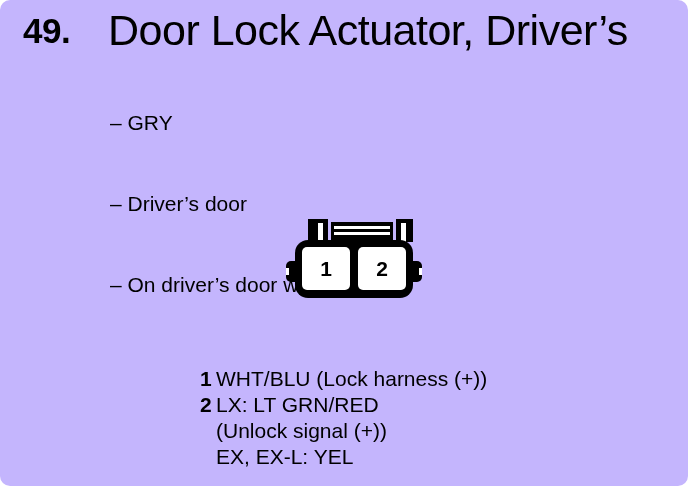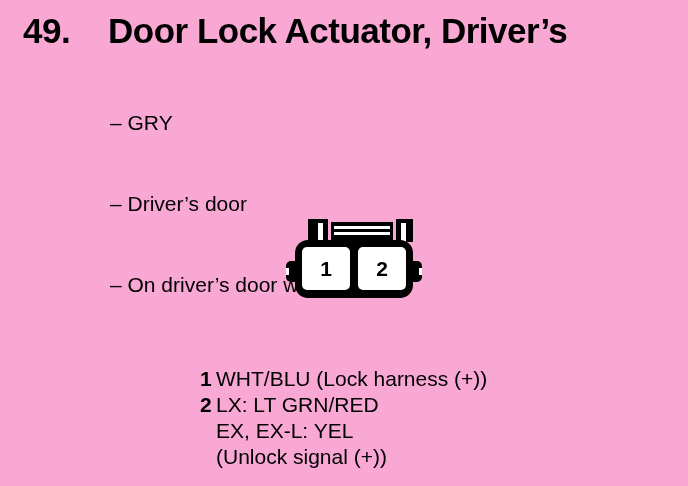--- a/index.html
+++ b/index.html
@@ -5,42 +5,43 @@
   html, body {
     margin: 0;
     padding: 0;
     background: #ffffff;
     font-family: "Liberation Sans", sans-serif;
   }
   .page {
     position: relative;
     width: 688px;
     height: 486px;
-    background: #f9a8d4;
+    background: #c4b5fd;
     color: #000000;
     overflow: hidden;
+    border-radius: 10px;
   }
   
   .section-number {
     position: absolute;
     left: 23px;
     top: 13px;
     font-size: 35px;
     line-height: 35px;
     font-weight: bold;
     letter-spacing: -0.5px;
     white-space: nowrap;
   }
   .section-title {
     position: absolute;
     left: 108px;
     top: 13px;
-    font-size: 35px;
+    font-size: 43px;
     line-height: 35px;
-    font-weight: bold;
+    font-weight: normal;
     letter-spacing: -0.5px;
     white-space: nowrap;
   }
   
   .attribute-list {
     position: absolute;
     left: 110px;
     top: 55px;
     font-size: 21px;
     line-height: 27px;
@@ -181,21 +182,21 @@
     <div class="pin-row">
       <span class="pin-number">1</span>
       <span class="pin-description">WHT/BLU (Lock harness (+))</span>
     </div>
     <div class="pin-row">
       <span class="pin-number">2</span>
       <span class="pin-description">LX: LT GRN/RED</span>
     </div>
     <div class="pin-row">
       <span class="pin-number"></span>
+      <span class="pin-description">(Unlock signal (+))</span>
+    </div>
+    <div class="pin-row">
+      <span class="pin-number"></span>
       <span class="pin-description">EX, EX-L: YEL</span>
     </div>
-    <div class="pin-row">
-      <span class="pin-number"></span>
-      <span class="pin-description">(Unlock signal (+))</span>
-    </div>
   </div>
 
 </div>
 
 </body></html>

